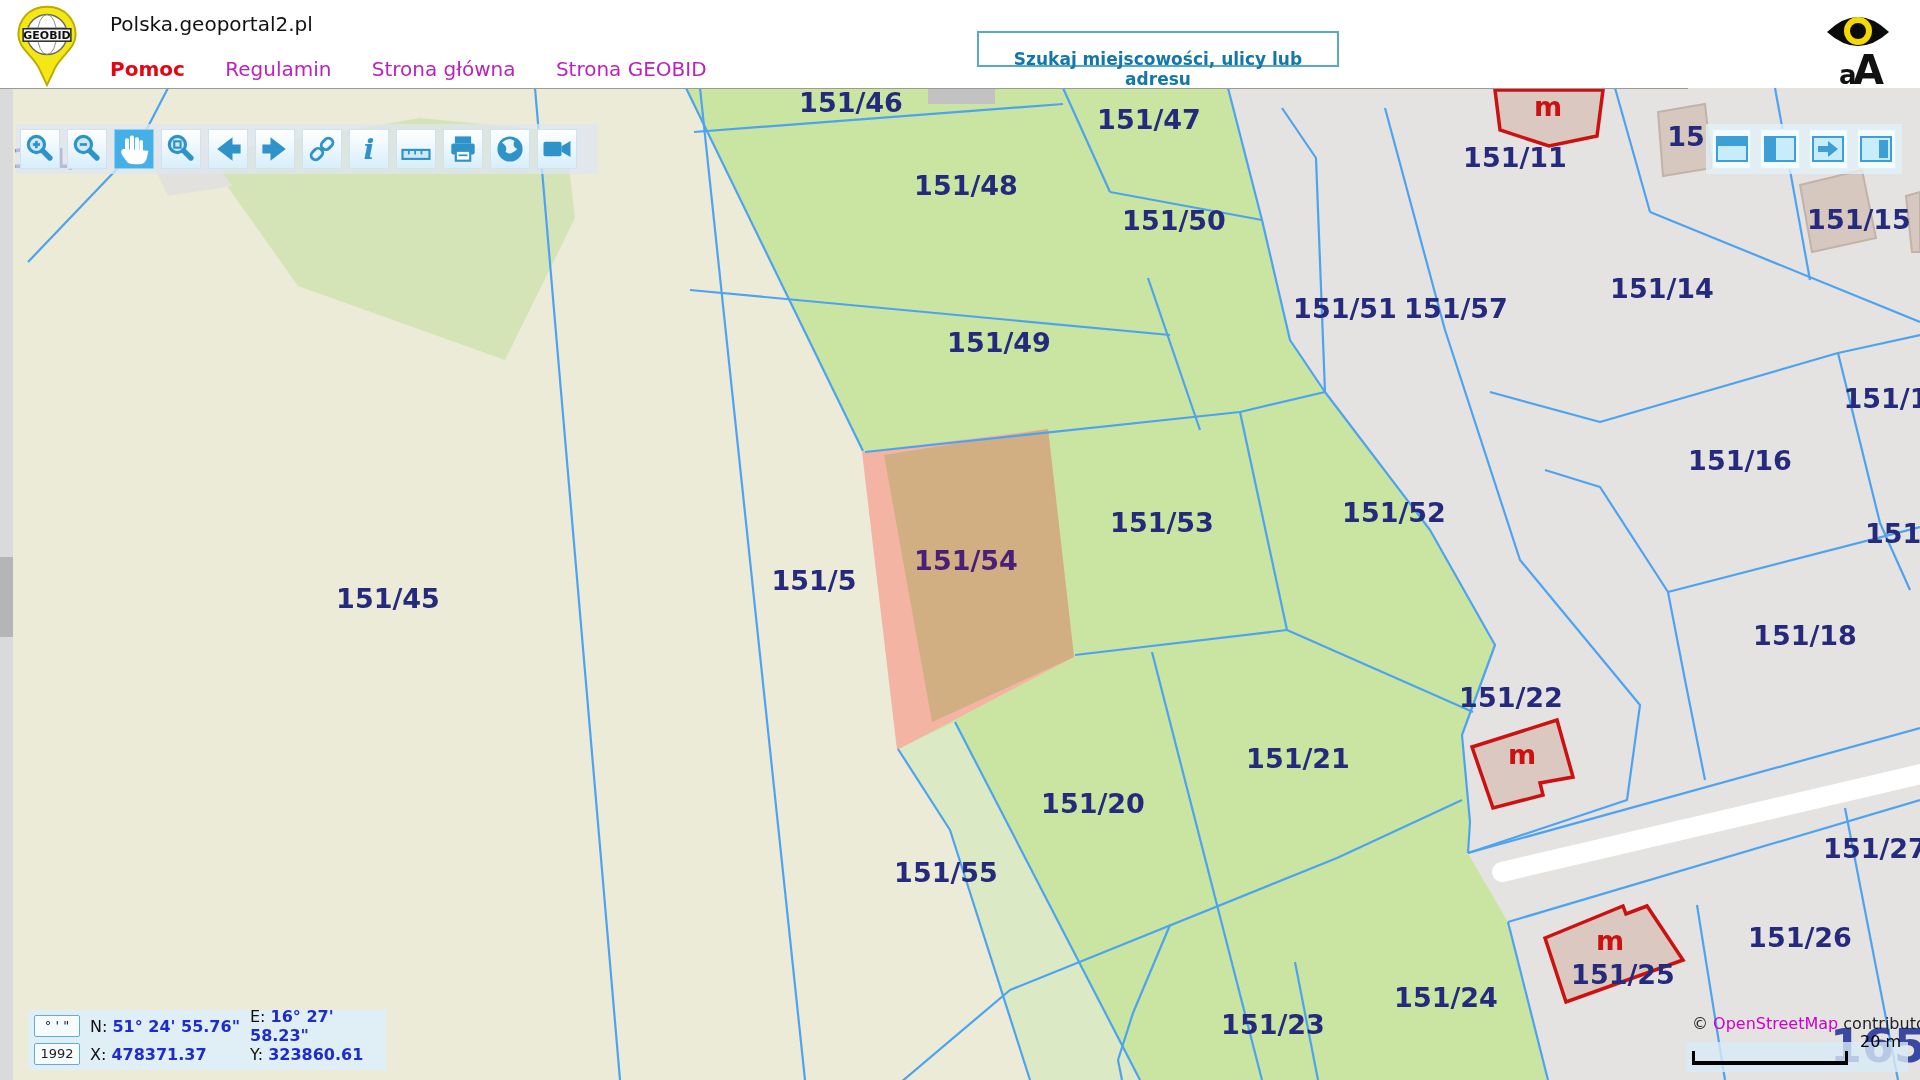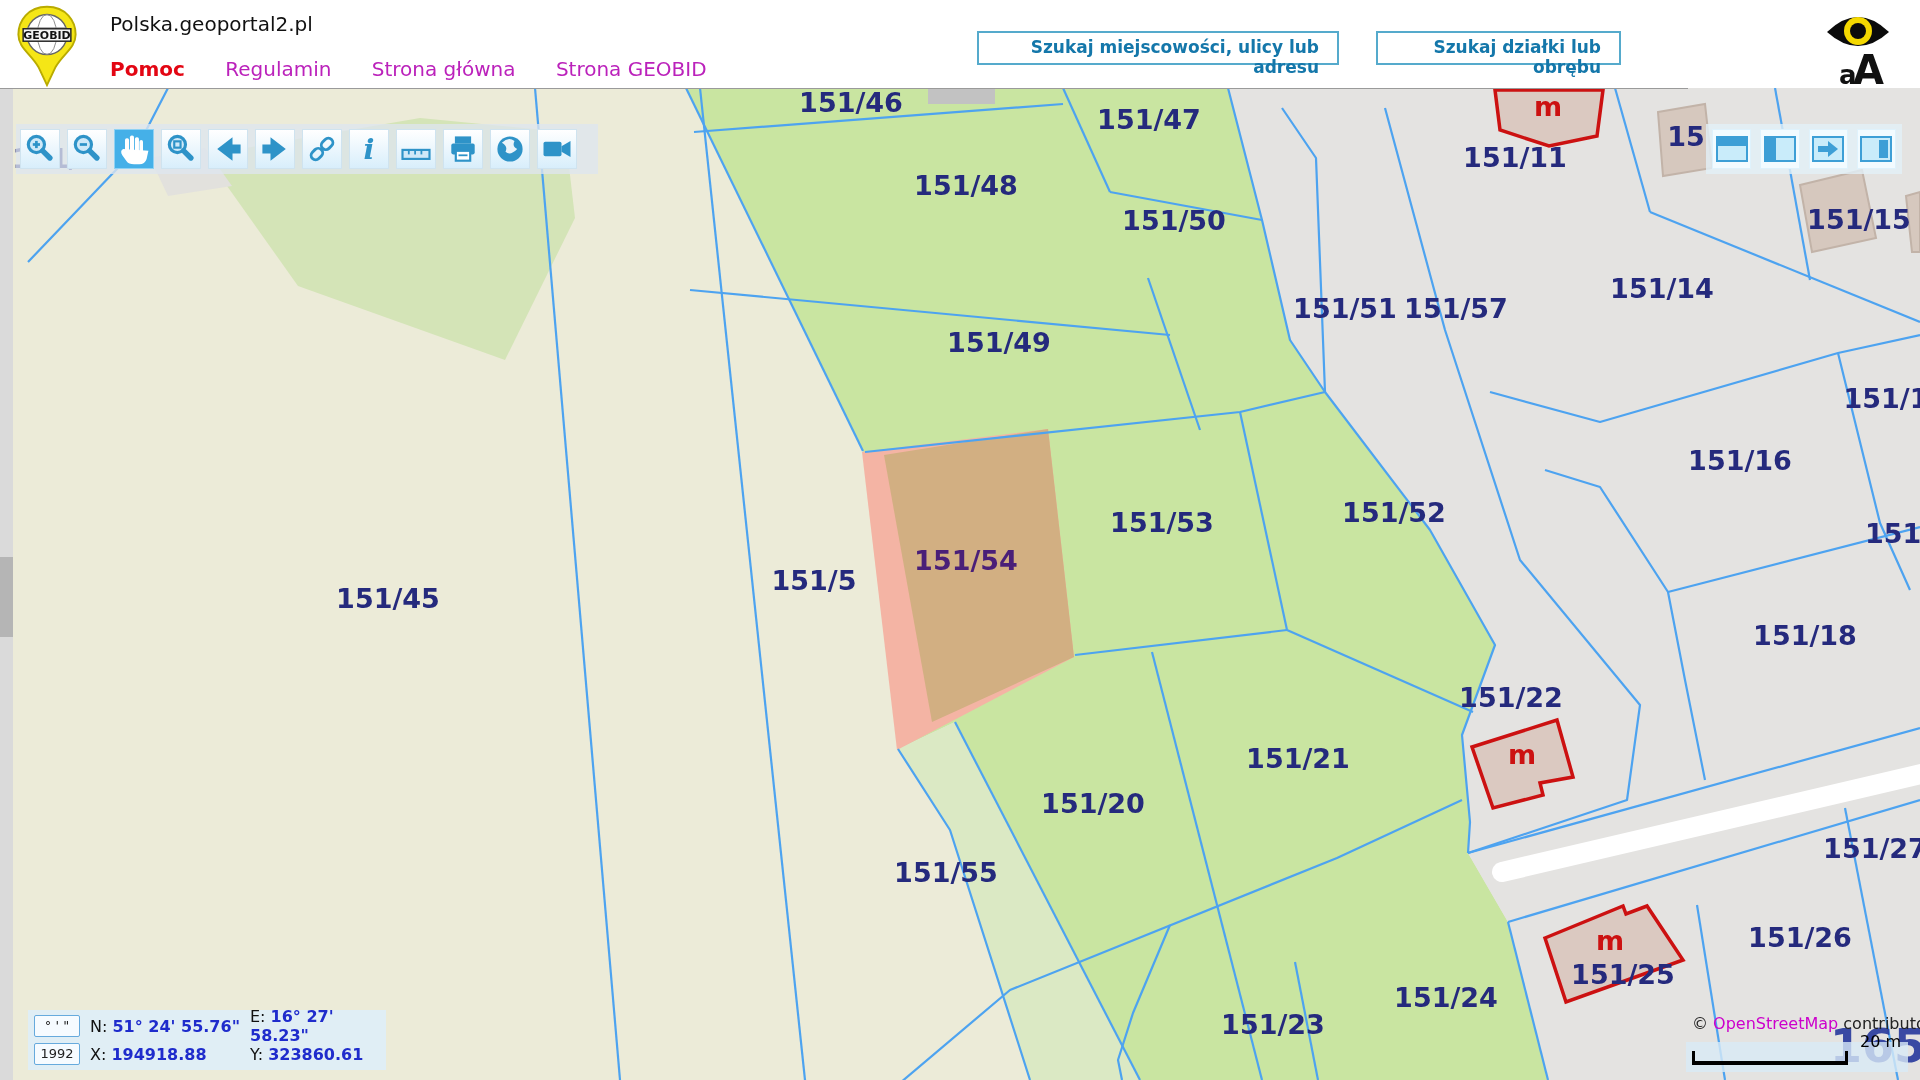--- a/index.html
+++ b/index.html
@@ -7,21 +7,21 @@
   
   #header{position:absolute;left:0;top:0;width:1688px;height:88px;background:#fff;
     border-bottom:1px solid #9a9a9a;z-index:40;}
   #logo{position:absolute;left:10px;top:3px;}
   #site-title{position:absolute;left:110px;top:12px;font-size:20px;font-weight:400;color:#111;}
   #header-links{position:absolute;left:110px;top:57px;font-size:20px;}
   #header-links span{margin-right:34px;cursor:pointer;}
   .link-help{color:#e30613;font-weight:700;}
   .link-std{color:#bb22bb;}
   .search-btn{position:absolute;top:31px;height:34px;background:#fff;border:2px solid #55aacc;
-    color:#1477aa;font-weight:700;font-size:17px;font-family:inherit;cursor:pointer;padding:4px 18px;text-align:right;}
+    color:#1477aa;font-weight:700;font-size:17px;font-family:inherit;cursor:pointer;padding:16px 18px;}
   #search-place{left:977px;width:362px;}
   #search-parcel{left:1376px;width:245px;}
   #access{position:absolute;left:1815px;top:4px;}
   
   #mapwrap{position:absolute;left:0;top:88px;width:1920px;height:992px;}
   #mapsvg{position:absolute;left:0;top:0;}
   .lbl{font:700 27px "DejaVu Sans",sans-serif;fill:#252a7d;text-anchor:middle;}
   .lbl.purple{fill:#4a1f78;}
   .lbl.red{fill:#cc1111;font-size:27px;}
   .lbl.big{font-size:46px;fill:#2b3c9e;opacity:.92;}
@@ -285,21 +285,21 @@
   </div>
 
   <div id="coordpanel">
     <button class="cbtn">° ' "</button>
     <div><span class="clab">N:</span>
       <span class="cval">51° 24' 55.76"</span></div>
     <div><span class="clab">E:</span>
       <span class="cval">16° 27' 58.23"</span></div>
     <button class="cbtn">1992</button>
     <div><span class="clab">X:</span>
-      <span class="cval">194918.88</span></div>
+      <span class="cval">478371.37</span></div>
     <div><span class="clab">Y:</span>
       <span class="cval">323860.61</span></div>
   </div>
 
   <div id="attrib">
     <span>©</span>
     <a>OpenStreetMap</a>
     <span>contributors</span>
   </div>
   <div id="scalebox">
@@ -319,21 +319,20 @@
     <text x="36" y="37.5" text-anchor="middle" font-size="11.5" font-weight="700" fill="#111" font-family="DejaVu Sans,sans-serif">GEOBID</text>
   </svg>
   <div id="site-title">Polska.geoportal2.pl</div>
   <div id="header-links">
     <span class="link-help">Pomoc</span>
     <span class="link-std">Regulamin</span>
     <span class="link-std">Strona główna</span>
     <span class="link-std">Strona GEOBID</span>
   </div>
   <button id="search-place" class="search-btn">Szukaj miejscowości, ulicy lub adresu</button>
-  <button id="search-parcel" class="search-btn">Szukaj działki lub obrębu</button>
   <svg id="access" width="86" height="86" viewBox="0 0 86 86">
     <g>
       <path d="M12,28 Q43,-2 74,28 Q43,56 12,28 Z" fill="#0b0b0b"></path>
       <circle cx="43" cy="27" r="14" fill="#f4d800"></circle>
       <circle cx="43" cy="27" r="8" fill="#0b0b0b"></circle>
     </g>
     <text x="24" y="80" font-size="26" font-weight="600" fill="#111" font-family="DejaVu Sans,sans-serif">a</text>
     <text x="38" y="80" font-size="40" font-weight="600" fill="#111" font-family="DejaVu Sans,sans-serif">A</text>
   </svg>
 </div>

